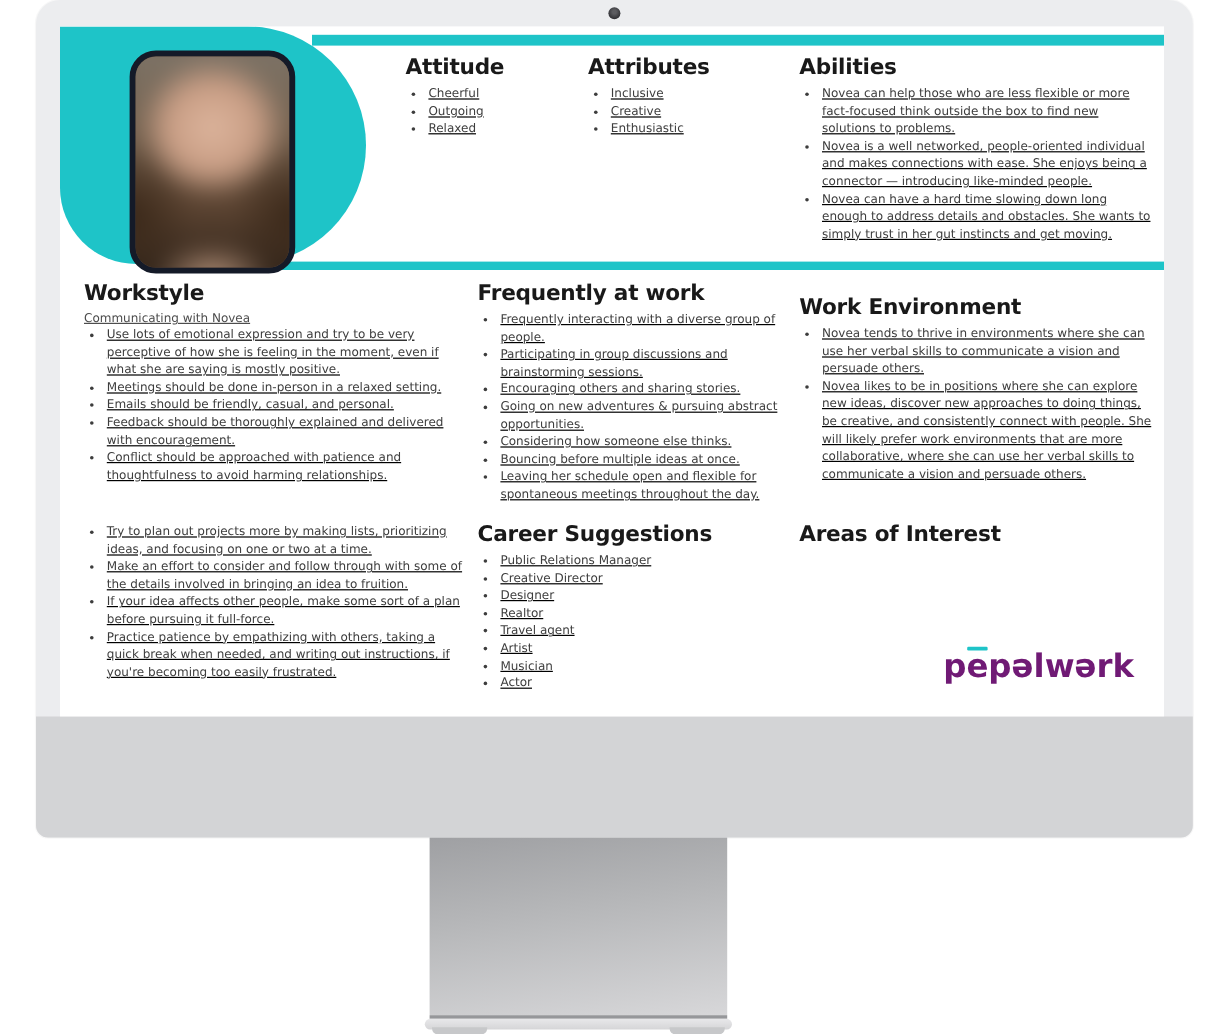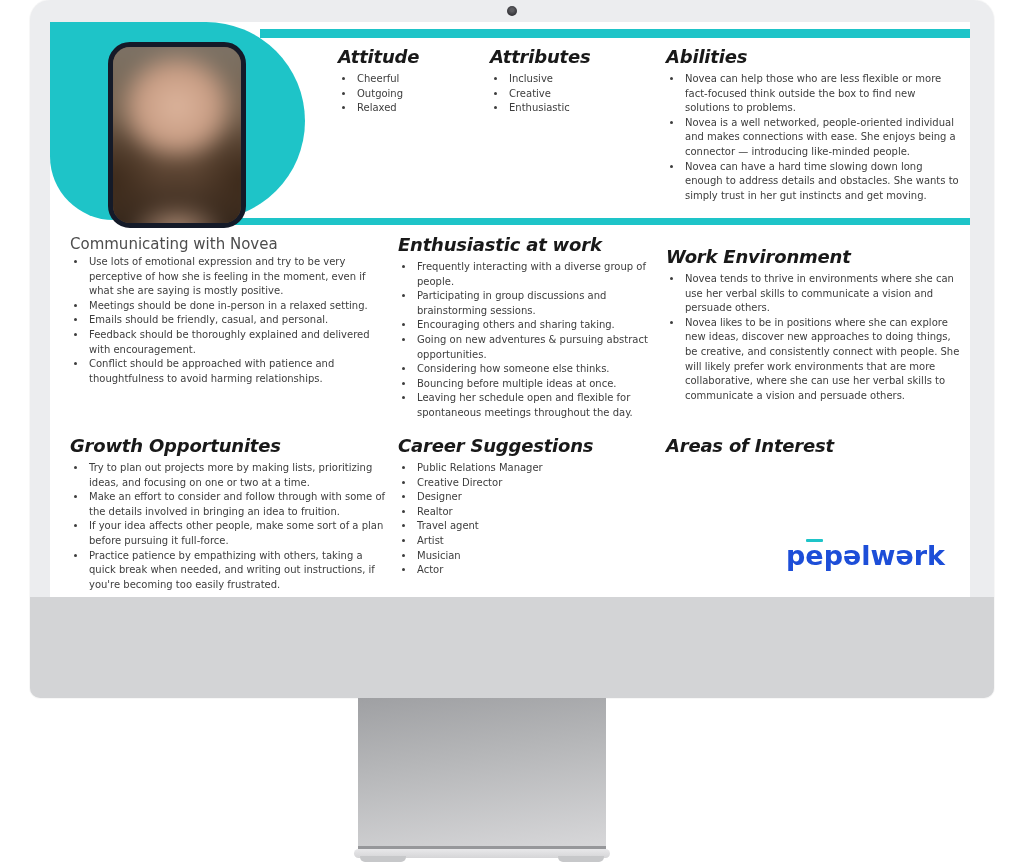--- a/index.html
+++ b/index.html
@@ -33,38 +33,38 @@
   .photo-img{position:absolute;left:-14px;top:-14px;right:-14px;bottom:-14px;filter:blur(8px);
     background:
       radial-gradient(55% 40% at 50% 36%, #dcb49c 0%, #c99e85 42%, rgba(150,110,80,0) 72%),
       radial-gradient(42% 20% at 50% 98%, #bb977f 0%, rgba(130,95,70,0) 78%),
       radial-gradient(48% 42% at 6% 72%, #3a2819 0%, rgba(58,40,25,0) 70%),
       radial-gradient(48% 42% at 94% 72%, #3a2819 0%, rgba(58,40,25,0) 70%),
       linear-gradient(180deg,#7d7468 0%,#786654 35%,#5c4432 68%,#2a1f16 100%);}
 
   
   .section{position:absolute;z-index:4;}
-  .section h2{margin:0 0 5px 0;font-size:18px;font-weight:bold;color:#191919;letter-spacing:-0.2px;font-style:italic;}
-  .section .subtitle{font-size:15px;color:#4d4d4d;margin:1px 0 2px 0;}
-  .section ul{margin:2px 0 0 0;padding-left:17px;}
+  .section h2{margin:0 0 5px 0;font-size:18px;font-weight:bold;color:#191919;letter-spacing:-0.2px;}
+  .section .subtitle{font-size:10px;color:#4d4d4d;margin:1px 0 2px 0;text-decoration:underline;}
+  .section ul{margin:2px 0 0 0;padding-left:17px;text-decoration:underline;}
   .section li{font-size:10px;line-height:1.46;color:#3d3d3d;padding-left:2px;}
 
   .sec-attitude{left:288px;top:24px;width:140px;}
   .sec-attributes{left:440px;top:24px;width:170px;}
   .sec-abilities{left:616px;top:24px;width:296px;}
   .sec-workstyle{left:20px;top:212px;width:322px;}
   .sec-motivations{left:348px;top:212px;width:262px;}
   .sec-workenv{left:616px;top:212px;width:296px;margin-top:12px;}
   .sec-growth{left:20px;top:413px;width:322px;}
   .sec-career{left:348px;top:413px;width:262px;}
   .sec-areas{left:616px;top:413px;width:296px;}
 
   
   .logo{position:absolute;left:736px;top:518px;z-index:4;font-size:27px;font-weight:600;
-        color:#1d4ed8;letter-spacing:0;}
+        color:#701a75;letter-spacing:0;}
   .logo .logo-e{position:relative;display:inline-block;}
   .logo .logo-e::after{content:"";position:absolute;left:1px;right:1px;top:-1px;height:3px;
         background:var(--teal);border-radius:1px;}
 </style>
 </head>
 <body>
 
 <div class="stage">
   <div class="monitor">
     <div class="camera"></div>
@@ -97,51 +97,51 @@
       <div class="section sec-abilities">
         <h2>Abilities</h2>
         <ul>
             <li>Novea can help those who are less flexible or more fact-focused think outside the box to find new solutions to problems.</li>
             <li>Novea is a well networked, people-oriented individual and makes connections with ease. She enjoys being a connector — introducing like-minded people.</li>
             <li>Novea can have a hard time slowing down long enough to address details and obstacles. She wants to simply trust in her gut instincts and get moving.</li>
           </ul>
       </div>
 
       <div class="section sec-workstyle">
+        <h2>Workstyle</h2>
         <div class="subtitle">Communicating with Novea</div>
         <ul>
             <li>Use lots of emotional expression and try to be very perceptive of how she is feeling in the moment, even if what she are saying is mostly positive.</li>
             <li>Meetings should be done in-person in a relaxed setting.</li>
             <li>Emails should be friendly, casual, and personal.</li>
             <li>Feedback should be thoroughly explained and delivered with encouragement.</li>
             <li>Conflict should be approached with patience and thoughtfulness to avoid harming relationships.</li>
           </ul>
       </div>
       <div class="section sec-motivations">
-        <h2>Enthusiastic at work</h2>
+        <h2>Frequently at work</h2>
         <ul>
             <li>Frequently interacting with a diverse group of people.</li>
             <li>Participating in group discussions and brainstorming sessions.</li>
-            <li>Encouraging others and sharing taking.</li>
+            <li>Encouraging others and sharing stories.</li>
             <li>Going on new adventures &amp; pursuing abstract opportunities.</li>
             <li>Considering how someone else thinks.</li>
             <li>Bouncing before multiple ideas at once.</li>
             <li>Leaving her schedule open and flexible for spontaneous meetings throughout the day.</li>
           </ul>
       </div>
       <div class="section sec-workenv">
         <h2>Work Environment</h2>
         <ul>
             <li>Novea tends to thrive in environments where she can use her verbal skills to communicate a vision and persuade others.</li>
             <li>Novea likes to be in positions where she can explore new ideas, discover new approaches to doing things, be creative, and consistently connect with people. She will likely prefer work environments that are more collaborative, where she can use her verbal skills to communicate a vision and persuade others.</li>
           </ul>
       </div>
 
       <div class="section sec-growth">
-        <h2>Growth Opportunites</h2>
         <ul>
             <li>Try to plan out projects more by making lists, prioritizing ideas, and focusing on one or two at a time.</li>
             <li>Make an effort to consider and follow through with some of the details involved in bringing an idea to fruition.</li>
             <li>If your idea affects other people, make some sort of a plan before pursuing it full-force.</li>
             <li>Practice patience by empathizing with others, taking a quick break when needed, and writing out instructions, if you're becoming too easily frustrated.</li>
           </ul>
       </div>
       <div class="section sec-career">
         <h2>Career Suggestions</h2>
         <ul>

